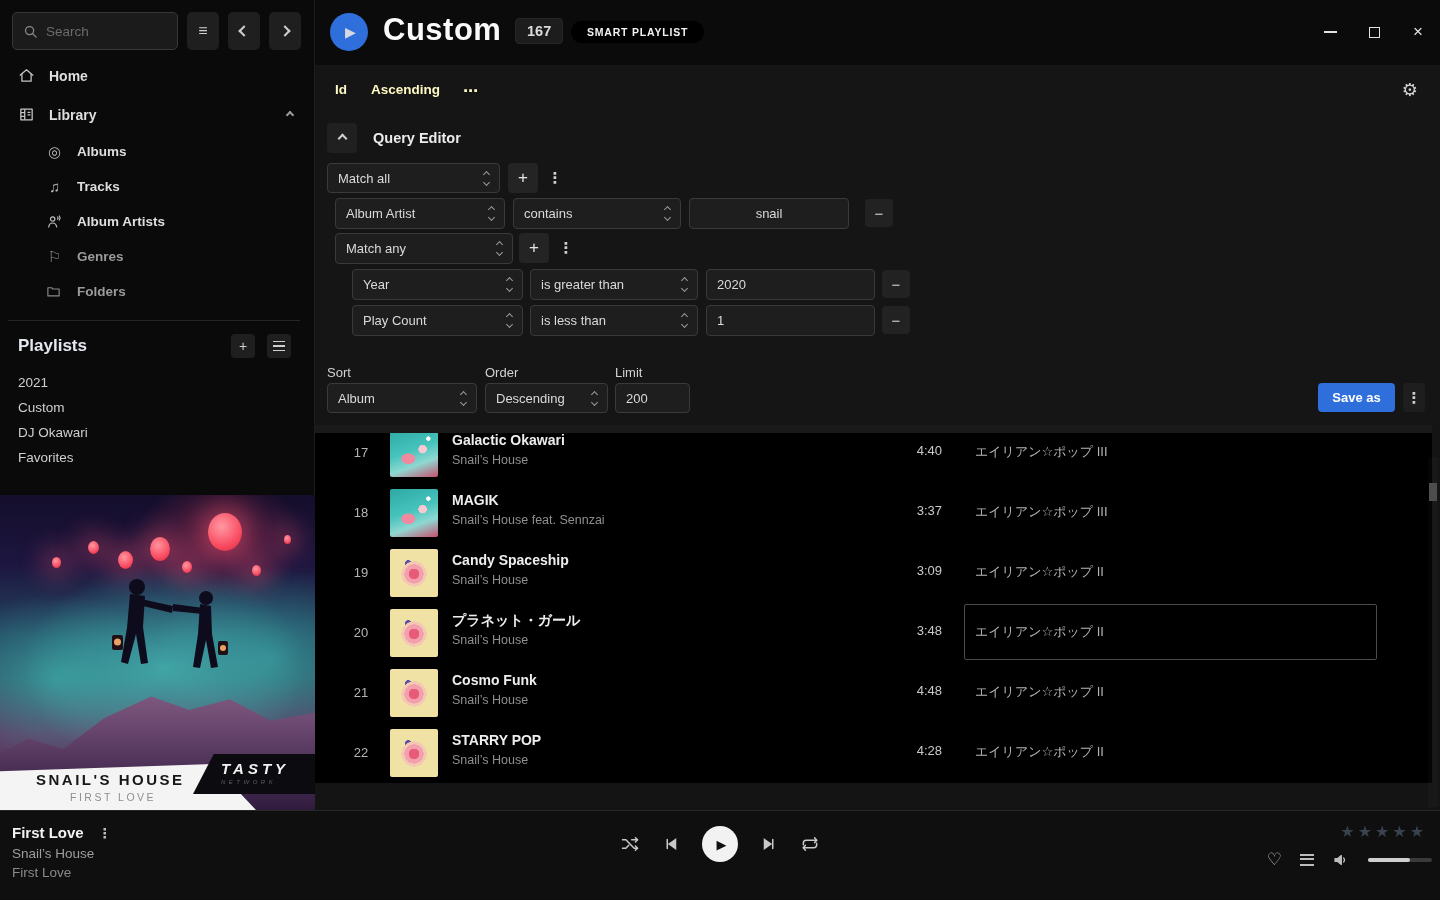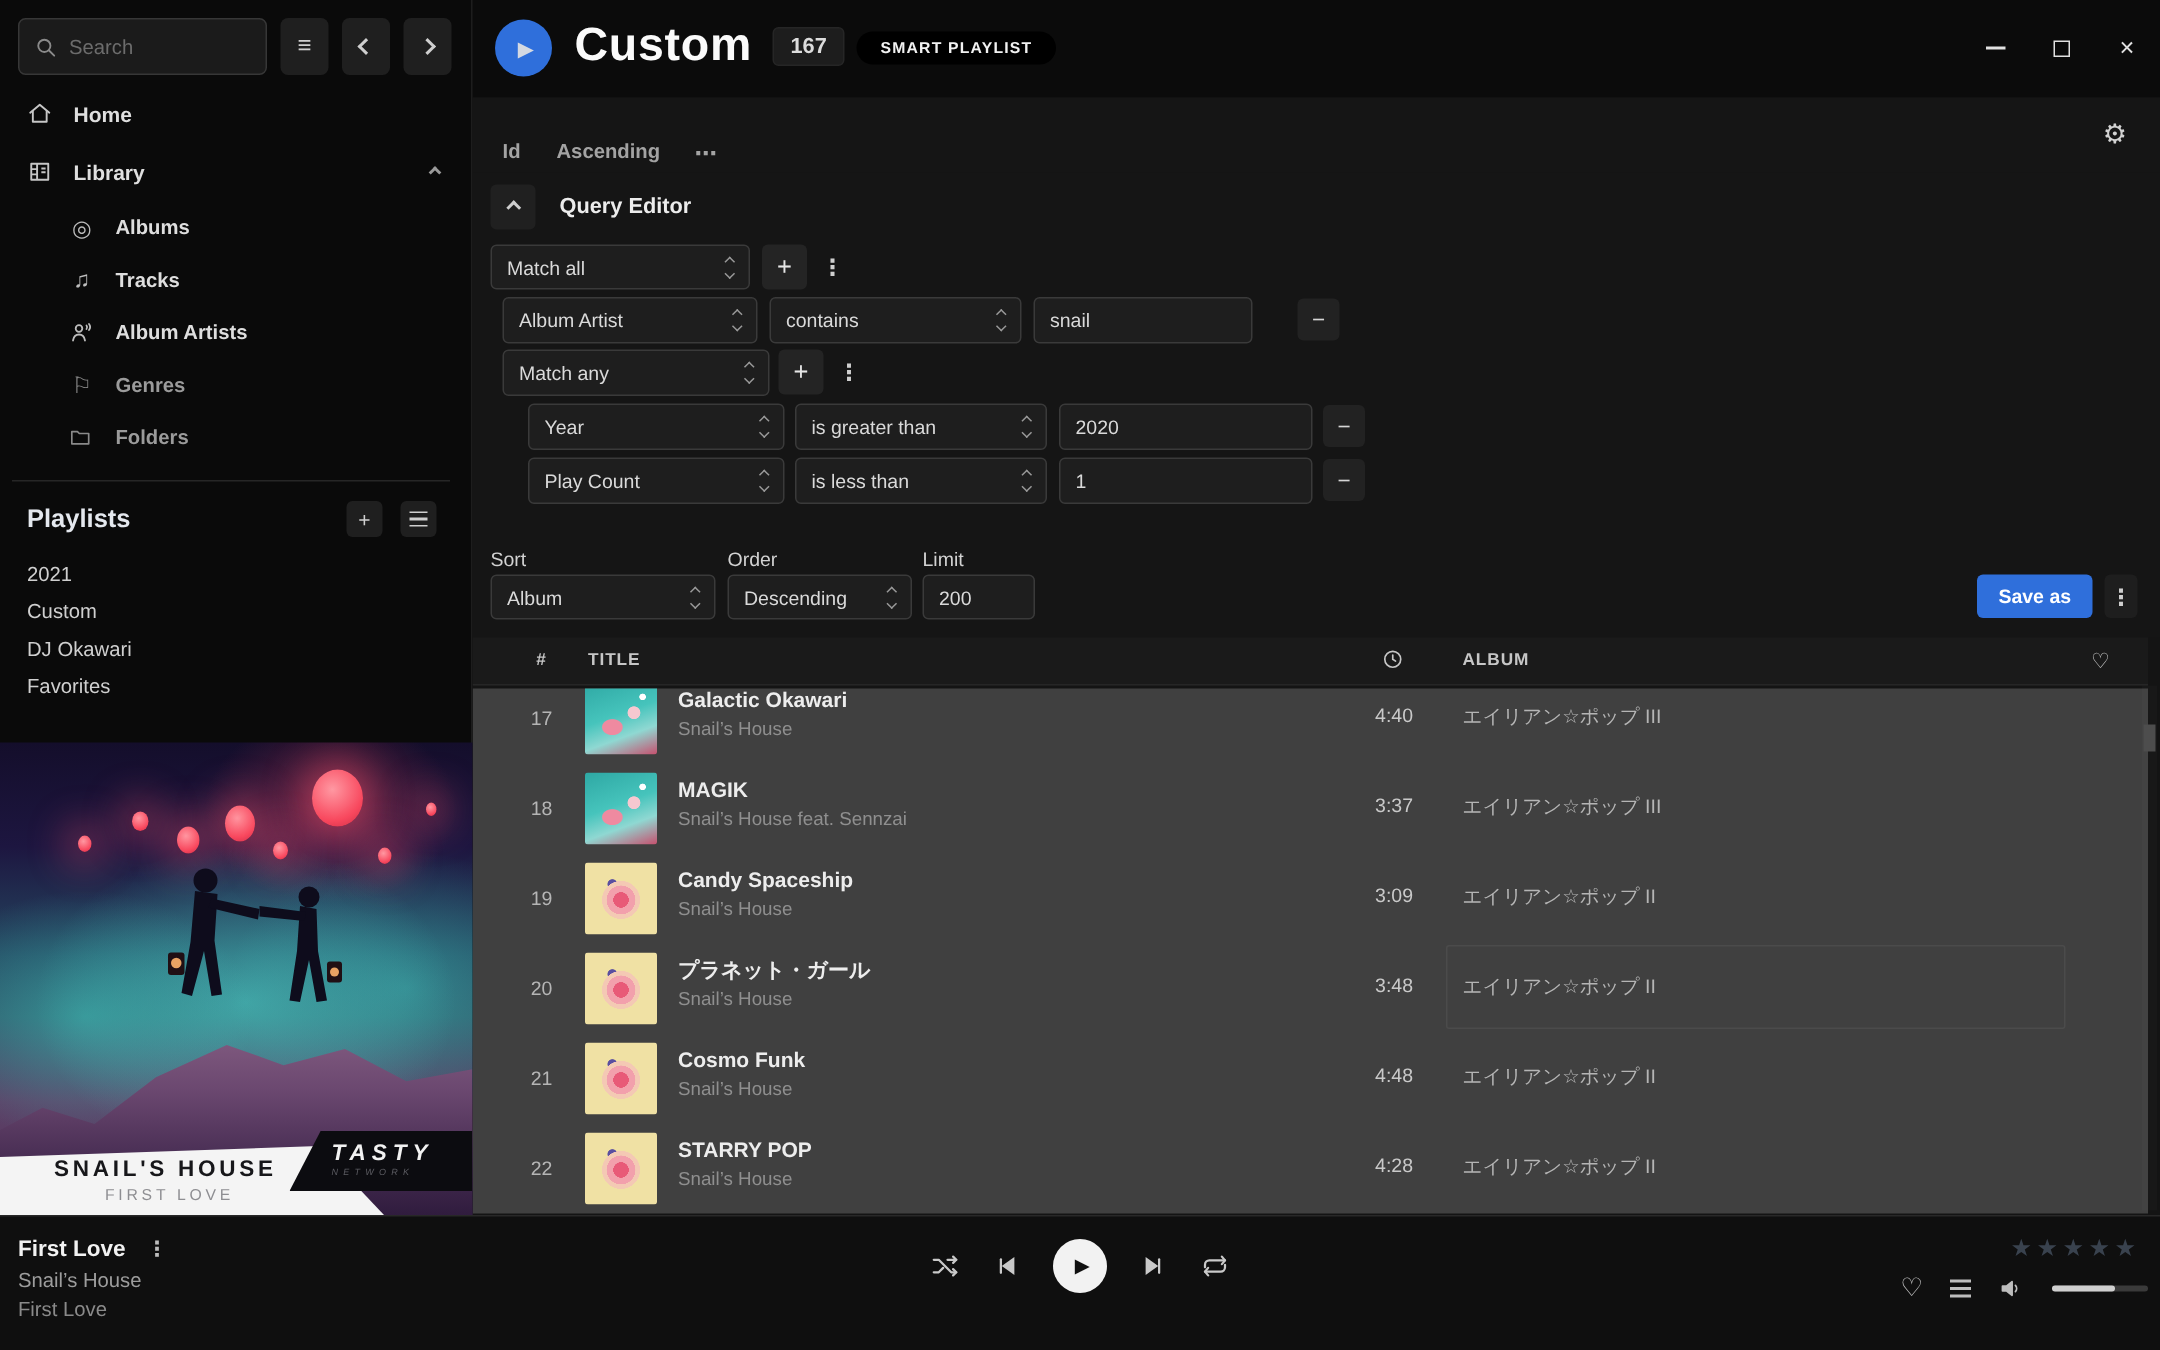--- a/index.html
+++ b/index.html
@@ -72,21 +72,21 @@
   .page-title { position:absolute; left:68px; top:12px; font-size:31px; font-weight:800; color:#fafafa; letter-spacing:.5px; }
   .count-badge { position:absolute; left:200px; top:18px; background:#1d1d1d; border:1px solid #262626; border-radius:4px; padding:4px 11px; font-size:14.5px; font-weight:700; color:#dcdcdc; }
   .smart-badge { position:absolute; left:256px; top:21px; background:#000; border-radius:12px; padding:5px 16px; font-size:10.5px; font-weight:800; letter-spacing:.8px; color:#f2f2f2; }
   .win-controls { position:absolute; right:8px; top:18px; display:flex; gap:16px; }
   .win-btn { width:28px; height:28px; display:flex; align-items:center; justify-content:center; color:#e2e2e2; font-size:17px; }
   .min-bar { width:13px; height:2px; background:#e2e2e2; }
   .max-sq { width:11px; height:11px; border:1.5px solid #e2e2e2; }
 
   
   .toolbar { position:absolute; left:0; top:65px; width:1125px; height:50px; background:#151515; }
-  .tb-item { position:absolute; top:28px; font-size:13.5px; font-weight:700; color:#a3a3a3; }
+  .tb-item { position:absolute; top:17px; font-size:13.5px; font-weight:700; color:#fef9c3; }
   .gear { position:absolute; right:22px; top:14px; font-size:18px; color:#d2d2d2; }
 
   
   .qe { position:absolute; left:0; top:115px; width:1125px; height:310px; background:#151515; }
   .qe-collapse { position:absolute; left:12px; top:8px; width:30px; height:30px; background:#202020; border-radius:4px; display:flex; align-items:center; justify-content:center; }
   .qe-title { position:absolute; left:58px; top:15px; font-size:14.5px; font-weight:600; color:#ececec; }
   .select { position:absolute; height:30px; background:#1e1e1e; border:1px solid #3a3a3a; border-radius:4px; display:flex; align-items:center; justify-content:space-between; padding:0 10px; font-size:13px; color:#dadada; }
   .tinput { position:absolute; height:31px; background:#1e1e1e; border:1px solid #3a3a3a; border-radius:4px; color:#dadada; font-size:13px; padding:0 10px; font-family:inherit; outline:none; }
   .icon-btn { position:absolute; width:30px; height:30px; background:#242424; border-radius:4px; display:flex; align-items:center; justify-content:center; color:#e6e6e6; font-size:17px; }
   .dots-btn { position:absolute; width:18px; height:30px; display:flex; align-items:center; justify-content:center; color:#cfcfcf; font-size:15px; font-weight:700; }
@@ -95,21 +95,21 @@
   .save-btn { position:absolute; left:1003px; top:383px; width:77px; height:29px; background:#2f6fdb; border-radius:4px; display:flex; align-items:center; justify-content:center; font-size:13px; font-weight:700; color:#fff; }
   .save-dots { position:absolute; left:1088px; top:383px; width:22px; height:29px; background:#1e1e1e; border-radius:4px; display:flex; align-items:center; justify-content:center; color:#cfcfcf; font-size:15px; font-weight:700; }
 
   
   .thead { position:absolute; left:0; top:425px; width:1117px; height:32px; background:#1a1a1a; border-bottom:1px solid #262626; font-size:11.5px; font-weight:700; letter-spacing:.6px; color:#c6c6c6; }
   .thead .h-num { position:absolute; left:38px; top:9px; width:16px; text-align:center; }
   .thead .h-title { position:absolute; left:77px; top:9px; }
   .thead .h-clock { position:absolute; left:606px; top:7px; color:#c6c6c6; }
   .thead .h-album { position:absolute; left:660px; top:9px; }
   .thead .h-heart { position:absolute; left:1079px; top:7px; font-size:14px; font-weight:400; }
-  .rows { position:absolute; left:0; top:459px; width:1117px; height:350px; overflow:hidden; background:#404040; }
+  .rows { position:absolute; left:0; top:433px; width:1117px; height:350px; overflow:hidden; background:#000000; }
   .row { position:absolute; left:0; width:1117px; height:60px; }
   .row:nth-child(1){top:-10px}.row:nth-child(2){top:50px}.row:nth-child(3){top:110px}
   .row:nth-child(4){top:170px}.row:nth-child(5){top:230px}.row:nth-child(6){top:290px}
   .r-num { position:absolute; left:30px; top:22px; width:32px; text-align:center; font-size:13px; color:#b5b5b5; }
   .r-art { position:absolute; left:75px; top:6px; width:48px; height:48px; border-radius:2px; }
   [data-art="teal"] { background:
       radial-gradient(9px 9px at 68% 42%, #f7c8d0 0 45%, transparent 50%),
       radial-gradient(13px 10px at 38% 62%, #ef8aa0 0 50%, transparent 56%),
       radial-gradient(4px 4px at 80% 20%, #fff 0 50%, transparent 60%),
       linear-gradient(160deg,#2ea8a4 0%,#46c4bc 45%,#8fd8d2 70%,#c7506e 100%); }
@@ -329,21 +329,21 @@
             <span class="sc d"></span>
           </span>
       </div>
       <div class="select" style="left:20px;top:83px;width:170px;height:31px">
         <span>Album Artist</span>
         <span class="sel-caret">
             <span class="sc u"></span>
             <span class="sc d"></span>
           </span>
       </div>
-      <input class="tinput" style="left: 374px; top: 83px; width: 146px;" value="snail">
+      <input class="tinput" style="left: 374px; top: 83px; width: 160px; text-align: center;" value="snail">
       <div class="minus-btn" style="left:550px;top:84px">
           <span>−</span>
         </div>
 
       <div class="select" style="left:20px;top:118px;width:178px;height:31px">
         <span>Match any</span>
         <span class="sel-caret">
             <span class="sc u"></span>
             <span class="sc d"></span>
           </span>

